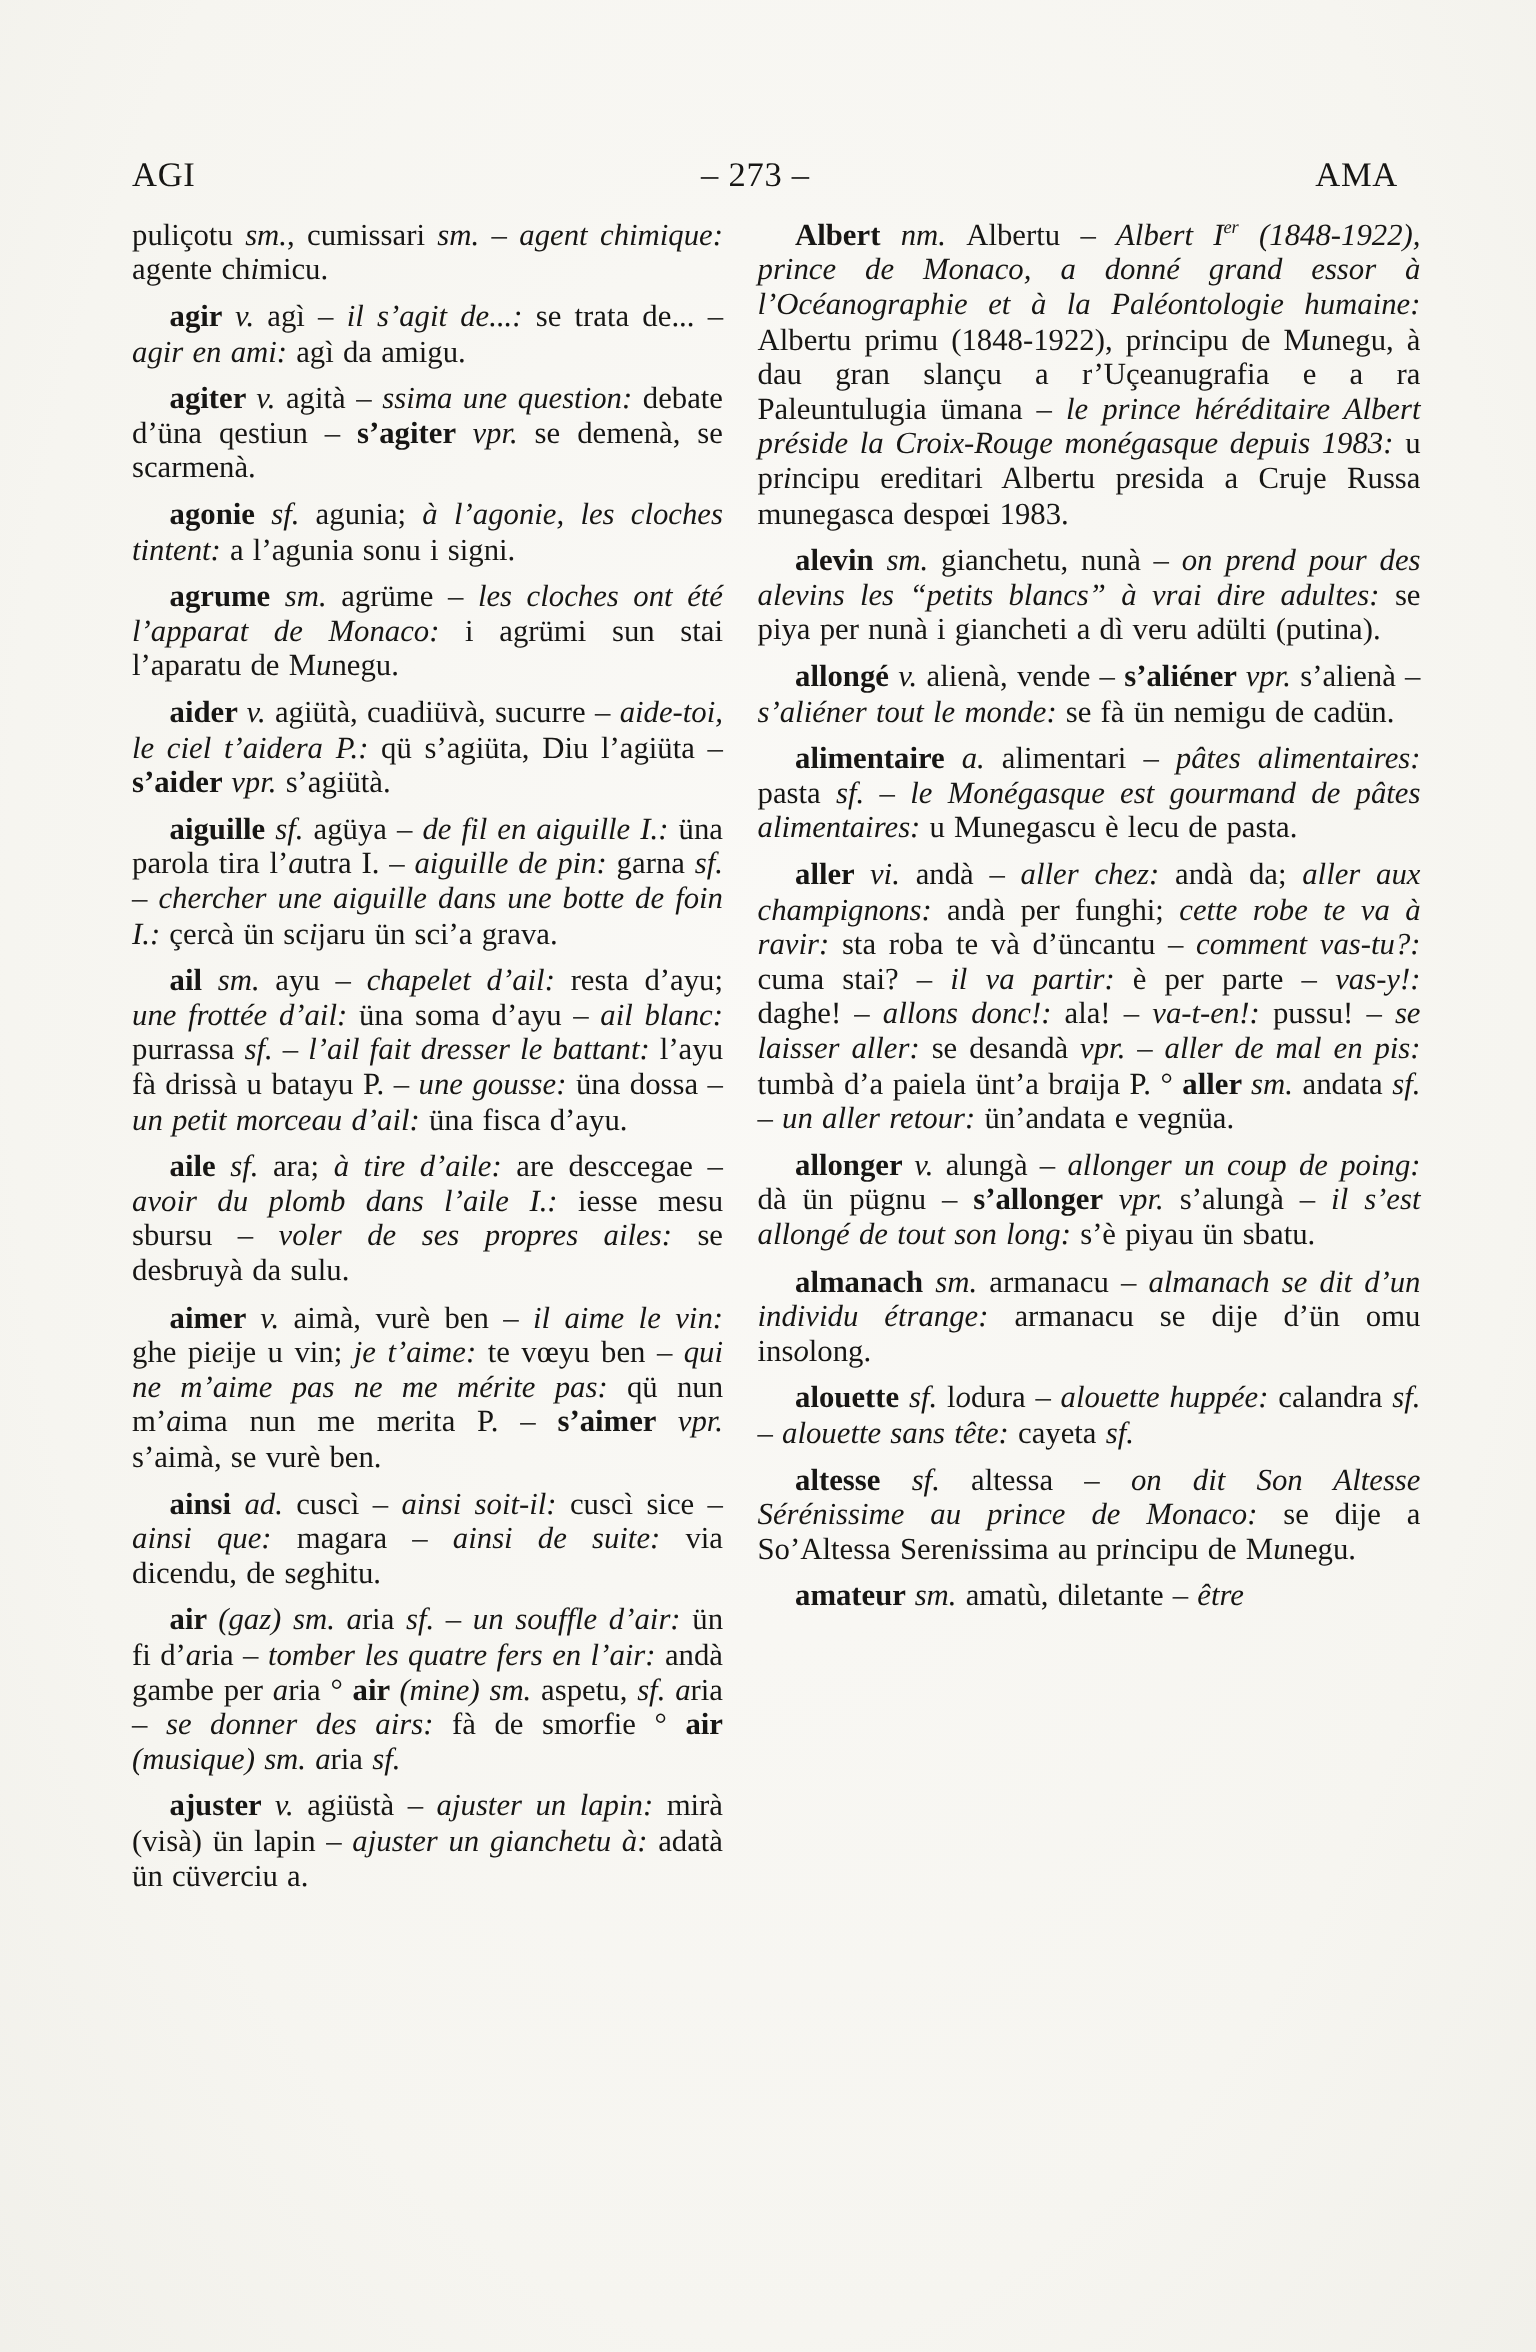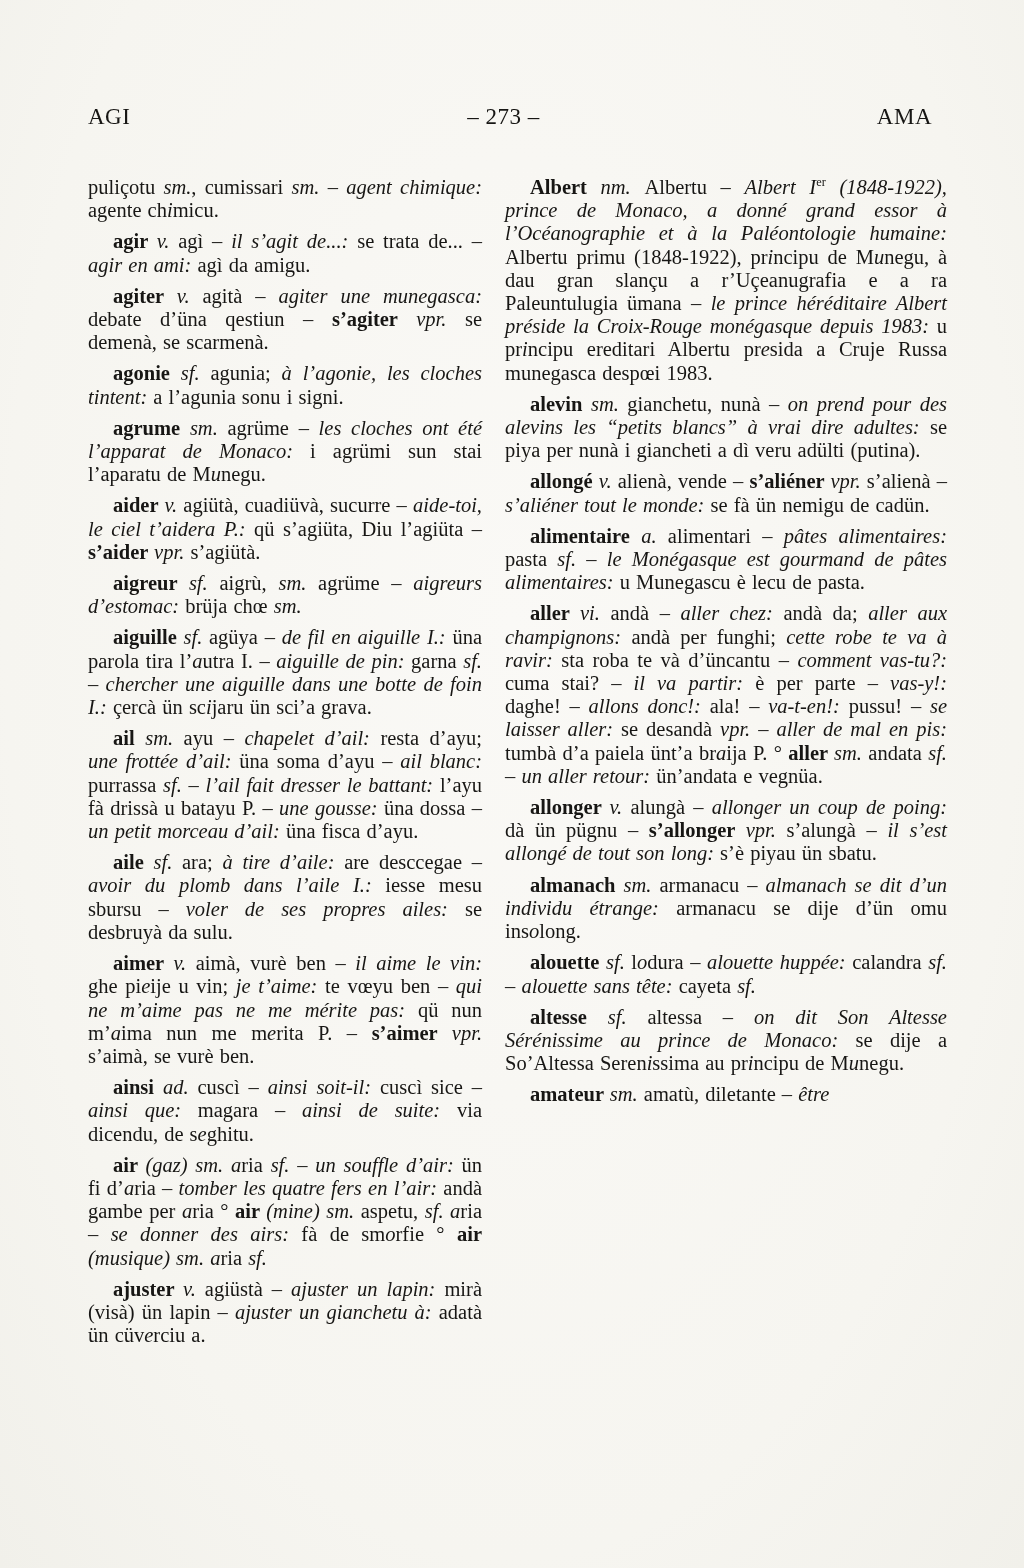--- a/index.html
+++ b/index.html
@@ -11,58 +11,57 @@
     color:#171614;
     font-family:"Liberation Serif","DejaVu Serif",serif;
     overflow:hidden;
   }
   .running-head {
     position:absolute; top:104px; left:88px; width:844px;
     display:flex; justify-content:space-between; align-items:baseline;
     font-size:23px; letter-spacing:0.5px;
   }
   .columns {
-    position:absolute; top:176px; left:88px;
+    position:absolute; top:146px; left:88px;
     display:flex; gap:23px;
   }
   .col { }
   .col-left  { width:394px; }
   .col-right { width:442px; }
   .col p {
     margin:0 0 8px 0;
     font-size:20.5px;
     line-height:23.2px;
     text-align:justify;
     text-indent:25px;
     word-spacing:1px;
   }
   .col p.cont { text-indent:0; }
   .seg-r { }
   .seg-b { font-weight:700; }
   .seg-i { font-style:italic; }
-  sup.seg-isup { font-size:0.6em; line-height:0; }
+  sup.seg-isup { font-style:italic; font-size:0.6em; line-height:0; }
 </style>
 </head>
 <body>
 
 <div class="page">
   <div class="running-head">
     <span>AGI</span>
     <span>– 273 –</span>
     <span>AMA</span>
   </div>
   <div class="columns">
     <div class="col col-left">
         <p class="cont"><span class="seg-r">puliçotu </span><span class="seg-i">sm.</span><span class="seg-r">, cumissari </span><span class="seg-i">sm.</span><span class="seg-r"> – </span><span class="seg-i">agent chimique: </span><span class="seg-r">agente ch</span><span class="seg-i">i</span><span class="seg-r">micu.</span></p>
         <p><span class="seg-b">agir </span><span class="seg-i">v. </span><span class="seg-r">agì – </span><span class="seg-i">il s’agit de...: </span><span class="seg-r">se trata de... – </span><span class="seg-i">agir en ami: </span><span class="seg-r">agì da amigu.</span></p>
-        <p><span class="seg-b">agiter </span><span class="seg-i">v. </span><span class="seg-r">agità – </span><span class="seg-i">agiter une munegasca: </span><span class="seg-r">debate d’üna qestiun – </span><span class="seg-b">s’agiter </span><span class="seg-i">vpr. </span><span class="seg-r">se demenà, se scarmenà.</span></p>
+        <p><span class="seg-b">agiter </span><span class="seg-i">v. </span><span class="seg-r">agità – </span><span class="seg-i">ssima une question: </span><span class="seg-r">debate d’üna qestiun – </span><span class="seg-b">s’agiter </span><span class="seg-i">vpr. </span><span class="seg-r">se demenà, se scarmenà.</span></p>
         <p><span class="seg-b">agonie </span><span class="seg-i">sf. </span><span class="seg-r">agunia; </span><span class="seg-i">à l’agonie, les cloches tintent: </span><span class="seg-r">a l’agunia sonu i signi.</span></p>
         <p><span class="seg-b">agrume </span><span class="seg-i">sm. </span><span class="seg-r">agrüme – </span><span class="seg-i">les cloches ont été l’apparat de Monaco: </span><span class="seg-r">i agrümi sun stai l’aparatu de M</span><span class="seg-i">u</span><span class="seg-r">negu.</span></p>
         <p><span class="seg-b">aider </span><span class="seg-i">v. </span><span class="seg-r">agiütà, cuadiüvà, sucurre – </span><span class="seg-i">aide-toi, le ciel t’aidera P.: </span><span class="seg-r">qü s’agiüta, Diu l’agiüta – </span><span class="seg-b">s’aider </span><span class="seg-i">vpr. </span><span class="seg-r">s’agiütà.</span></p>
-        <p><span class="seg-b">aigreur </span><span class="seg-i">sf. </span><span class="seg-r">aigrù, </span><span class="seg-i">sm. </span><span class="seg-r">agrüme – </span><span class="seg-i">aigreurs d’estomac: </span><span class="seg-r">brüja chœ </span><span class="seg-i">sm.</span></p>
         <p><span class="seg-b">aiguille </span><span class="seg-i">sf. </span><span class="seg-r">agüya – </span><span class="seg-i">de fil en aiguille I.: </span><span class="seg-r">üna parola tira l’</span><span class="seg-i">a</span><span class="seg-r">utra I. – </span><span class="seg-i">aiguille de pin: </span><span class="seg-r">garna </span><span class="seg-i">sf. </span><span class="seg-r">– </span><span class="seg-i">chercher une aiguille dans une botte de foin I.: </span><span class="seg-r">çercà ün sc</span><span class="seg-i">i</span><span class="seg-r">jaru ün sci’a grava.</span></p>
         <p><span class="seg-b">ail </span><span class="seg-i">sm. </span><span class="seg-r">ayu – </span><span class="seg-i">chapelet d’ail: </span><span class="seg-r">resta d’ayu; </span><span class="seg-i">une frottée d’ail: </span><span class="seg-r">üna soma d’ayu – </span><span class="seg-i">ail blanc: </span><span class="seg-r">purrassa </span><span class="seg-i">sf. </span><span class="seg-r">– </span><span class="seg-i">l’ail fait dresser le battant: </span><span class="seg-r">l’ayu fà drissà u batayu P. – </span><span class="seg-i">une gousse: </span><span class="seg-r">üna dossa – </span><span class="seg-i">un petit morceau d’ail: </span><span class="seg-r">üna fisca d’ayu.</span></p>
         <p><span class="seg-b">aile </span><span class="seg-i">sf. </span><span class="seg-r">ara; </span><span class="seg-i">à tire d’aile: </span><span class="seg-r">are desccegae – </span><span class="seg-i">avoir du plomb dans l’aile I.: </span><span class="seg-r">iesse mesu sbursu – </span><span class="seg-i">voler de ses propres ailes: </span><span class="seg-r">se desbruyà da sulu.</span></p>
         <p><span class="seg-b">aimer </span><span class="seg-i">v. </span><span class="seg-r">aimà, vurè ben – </span><span class="seg-i">il aime le vin: </span><span class="seg-r">ghe pi</span><span class="seg-i">e</span><span class="seg-r">ije u vin; </span><span class="seg-i">je t’aime: </span><span class="seg-r">te vœyu ben – </span><span class="seg-i">qui ne m’aime pas ne me mérite pas: </span><span class="seg-r">qü nun m’</span><span class="seg-i">a</span><span class="seg-r">ima nun me m</span><span class="seg-i">e</span><span class="seg-r">rita P. – </span><span class="seg-b">s’aimer </span><span class="seg-i">vpr. </span><span class="seg-r">s’aimà, se vurè ben.</span></p>
         <p><span class="seg-b">ainsi </span><span class="seg-i">ad. </span><span class="seg-r">cuscì – </span><span class="seg-i">ainsi soit-il: </span><span class="seg-r">cuscì sice – </span><span class="seg-i">ainsi que: </span><span class="seg-r">magara – </span><span class="seg-i">ainsi de suite: </span><span class="seg-r">via dicendu, de s</span><span class="seg-i">e</span><span class="seg-r">ghitu.</span></p>
         <p><span class="seg-b">air </span><span class="seg-i">(gaz) sm. </span><span class="seg-i">a</span><span class="seg-r">ria </span><span class="seg-i">sf. </span><span class="seg-r">– </span><span class="seg-i">un souffle d’air: </span><span class="seg-r">ün fi d’</span><span class="seg-i">a</span><span class="seg-r">ria – </span><span class="seg-i">tomber les quatre fers en l’air: </span><span class="seg-r">andà gambe per </span><span class="seg-i">a</span><span class="seg-r">ria ° </span><span class="seg-b">air </span><span class="seg-i">(mine) sm. </span><span class="seg-r">aspetu, </span><span class="seg-i">sf. </span><span class="seg-i">a</span><span class="seg-r">ria – </span><span class="seg-i">se donner des airs: </span><span class="seg-r">fà de sm</span><span class="seg-i">o</span><span class="seg-r">rfie ° </span><span class="seg-b">air </span><span class="seg-i">(musique) sm. </span><span class="seg-i">a</span><span class="seg-r">ria </span><span class="seg-i">sf.</span></p>
         <p><span class="seg-b">ajuster </span><span class="seg-i">v. </span><span class="seg-r">agiüstà – </span><span class="seg-i">ajuster un lapin: </span><span class="seg-r">mirà (visà) ün lapin – </span><span class="seg-i">ajuster un gianchetu à: </span><span class="seg-r">adatà ün cüv</span><span class="seg-i">e</span><span class="seg-r">rciu a.</span></p>
       </div>
     <div class="col col-right">
         <p><span class="seg-b">Albert </span><span class="seg-i">nm. </span><span class="seg-r">Albertu – </span><span class="seg-i">Albert I</span><sup class="seg-isup">er</sup><span class="seg-i"> (1848-1922), prince de Monaco, a donné grand essor à l’Océanographie et à la Paléontologie humaine: </span><span class="seg-r">Albertu primu (1848-1922), pr</span><span class="seg-i">i</span><span class="seg-r">ncipu de M</span><span class="seg-i">u</span><span class="seg-r">negu, à dau gran slançu a r’Uçeanugrafia e a ra Paleuntulugia ümana – </span><span class="seg-i">le prince héréditaire Albert préside la Croix-Rouge monégasque depuis 1983: </span><span class="seg-r">u pr</span><span class="seg-i">i</span><span class="seg-r">ncipu ereditari Albertu pr</span><span class="seg-i">e</span><span class="seg-r">sida a Cruje Russa munegasca despœi 1983.</span></p>

